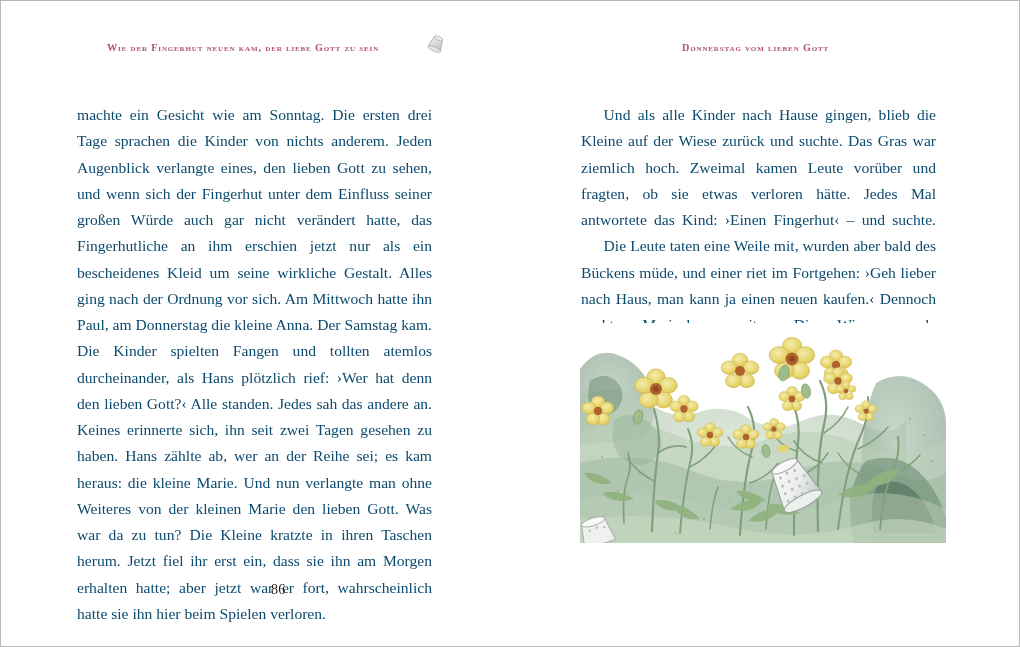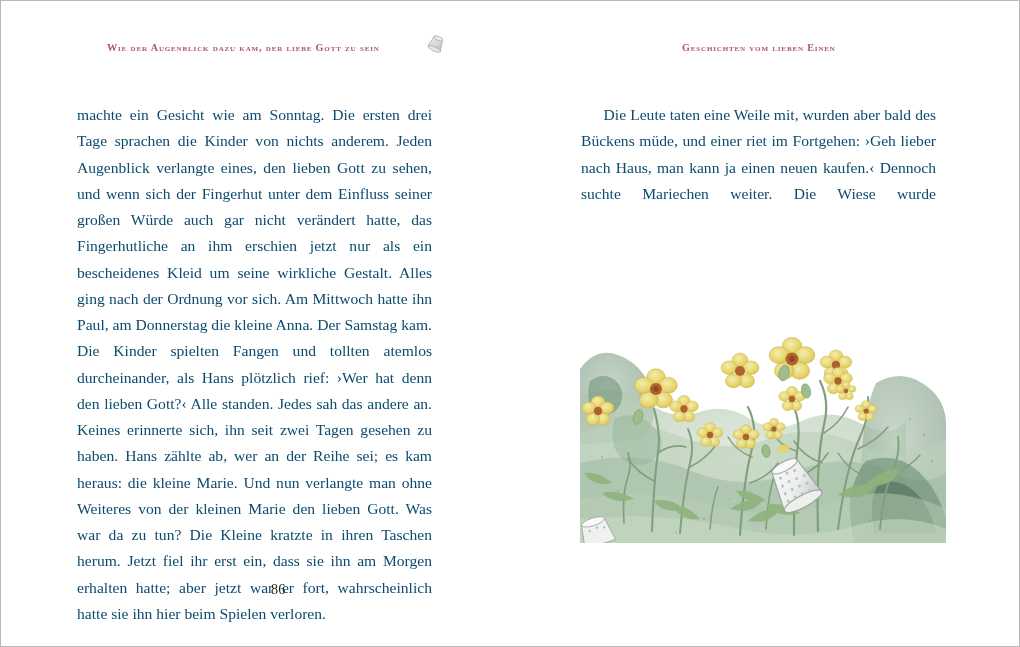--- a/index.html
+++ b/index.html
@@ -88,21 +88,21 @@
     background: #ffffff;
     overflow: hidden;
   }
   .illustration svg { display: block; width: 100%; height: 100%; }
 </style>
 </head>
 <body>
 
 <div class="page-spread">
 
-  <div class="running-head left">Wie der Augenblick dazu kam, der liebe Gott zu sein</div>
+  <div class="running-head left">Wie der Fingerhut neuen kam, der liebe Gott zu sein</div>
 
   <div class="thimble-mark">
     <svg viewBox="0 0 30 30" xmlns="http://www.w3.org/2000/svg" aria-hidden="true">
       <defs>
         <linearGradient id="thg" x1="0" y1="0" x2="1" y2="1">
           <stop offset="0%" stop-color="#f2f3f2"></stop>
           <stop offset="55%" stop-color="#d7dbda"></stop>
           <stop offset="100%" stop-color="#aeb4b3"></stop>
         </linearGradient>
       </defs>
@@ -117,29 +117,30 @@
             <circle cx="12.6" cy="13" r="0.55"></circle>
           <circle cx="15.6" cy="12.8" r="0.55"></circle>
             <circle cx="18.6" cy="13.3" r="0.55"></circle>
           <circle cx="13.2" cy="15.8" r="0.55"></circle>
             <circle cx="16.3" cy="15.7" r="0.55"></circle>
         </g>
       </g>
     </svg>
   </div>
 
-  <div class="running-head right">Geschichten vom lieben Einen</div>
+  <div class="running-head right">Donnerstag vom lieben Gott</div>
 
   <div class="column left">
     <p class="body-paragraph">machte ein Gesicht wie am Sonntag. Die ersten drei Tage sprachen die Kinder von nichts anderem. Jeden Augenblick verlangte eines, den lieben Gott zu sehen, und wenn sich der Fingerhut unter dem Einfluss seiner großen Würde auch gar nicht verändert hatte, das Fingerhutliche an ihm erschien jetzt nur als ein bescheidenes Kleid um seine wirkliche Gestalt. Alles ging nach der Ordnung vor sich. Am Mittwoch hatte ihn Paul, am Donnerstag die kleine Anna. Der Samstag kam. Die Kinder spielten Fangen und tollten atemlos durcheinander, als Hans plötzlich rief: ›Wer hat denn den lieben Gott?‹ Alle standen. Jedes sah das andere an. Keines erinnerte sich, ihn seit zwei Tagen gesehen zu haben. Hans zählte ab, wer an der Reihe sei; es kam heraus: die kleine Marie. Und nun verlangte man ohne Weiteres von der kleinen Marie den lieben Gott. Was war da zu tun? Die Kleine kratzte in ihren Taschen herum. Jetzt fiel ihr erst ein, dass sie ihn am Morgen erhalten hatte; aber jetzt war er fort, wahrscheinlich hatte sie ihn hier beim Spielen verloren.</p>
   </div>
 
   <div class="folio">86</div>
 
   <div class="column right">
+    <p class="body-paragraph indent full-justify">Und als alle Kinder nach Hause gingen, blieb die Kleine auf der Wiese zurück und suchte. Das Gras war ziemlich hoch. Zweimal kamen Leute vorüber und fragten, ob sie etwas verloren hätte. Jedes Mal antwortete das Kind: ›Einen Fingerhut‹ – und suchte.</p>
     <p class="body-paragraph indent full-justify">Die Leute taten eine Weile mit, wurden aber bald des Bückens müde, und einer riet im Fortgehen: ›Geh lieber nach Haus, man kann ja einen neuen kaufen.‹ Dennoch suchte Mariechen weiter. Die Wiese wurde</p>
   </div>
 
   <div class="illustration">
     <svg viewBox="0 0 366 220" xmlns="http://www.w3.org/2000/svg" aria-hidden="true">
       <defs>
         <radialGradient id="blobA" cx="40%" cy="40%" r="70%">
           <stop offset="0%" stop-color="#b9cebb" stop-opacity="0.95"></stop>
           <stop offset="100%" stop-color="#7e9b86" stop-opacity="0.8"></stop>
         </radialGradient>

